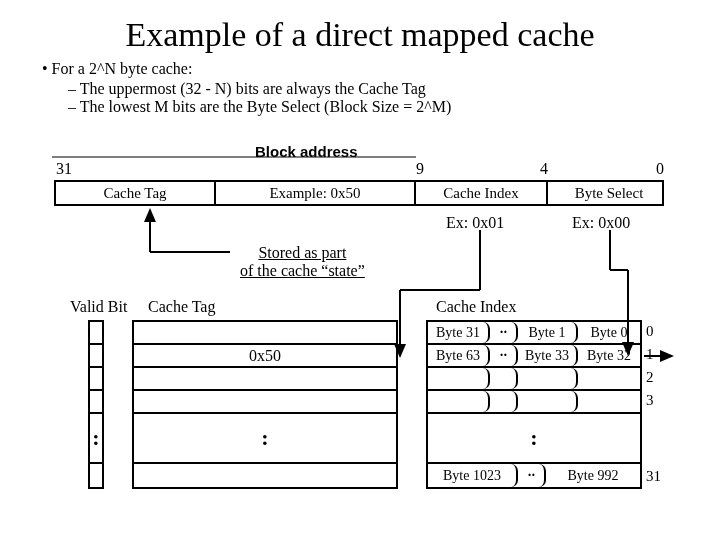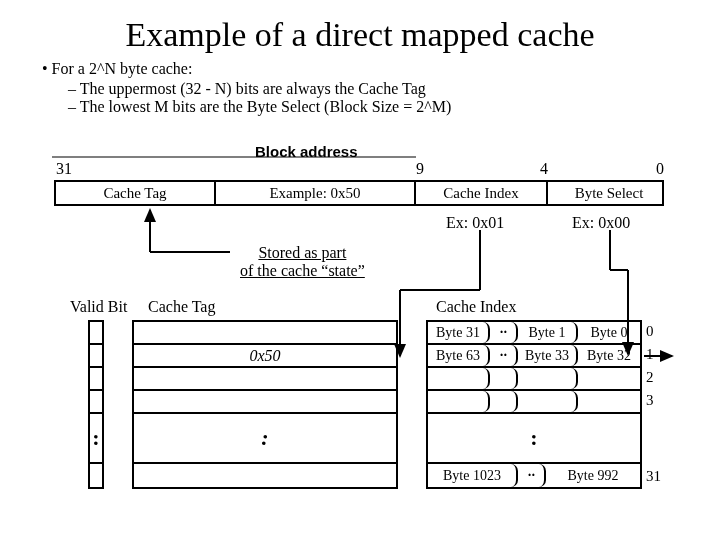--- a/index.html
+++ b/index.html
@@ -79,21 +79,21 @@
     position:absolute; left:88px; top:320px;
     width:16px; border:2px solid #000;
   }
   .valid-col .cell { height:23px; border-bottom:2px solid #000; }
   .valid-col .cell:last-child { border-bottom:none; }
   .valid-col .dots { height:50px; display:flex; align-items:center; justify-content:center; border-bottom:2px solid #000; }
 
   
   .tag-col {
     position:absolute; left:132px; top:320px;
-    width:266px; border:2px solid #000;font-style:italic;
+    width:266px; border:2px solid #000;
   }
   .tag-col .cell { height:23px; border-bottom:2px solid #000; display:flex; align-items:center; justify-content:center; }
   .tag-col .cell:last-child { border-bottom:none; }
   .tag-col .dots { height:50px; display:flex; align-items:center; justify-content:center; border-bottom:2px solid #000; }
 
   
   .data-tbl {
     position:absolute; left:426px; top:320px;
     width:216px; border:2px solid #000;
   }

